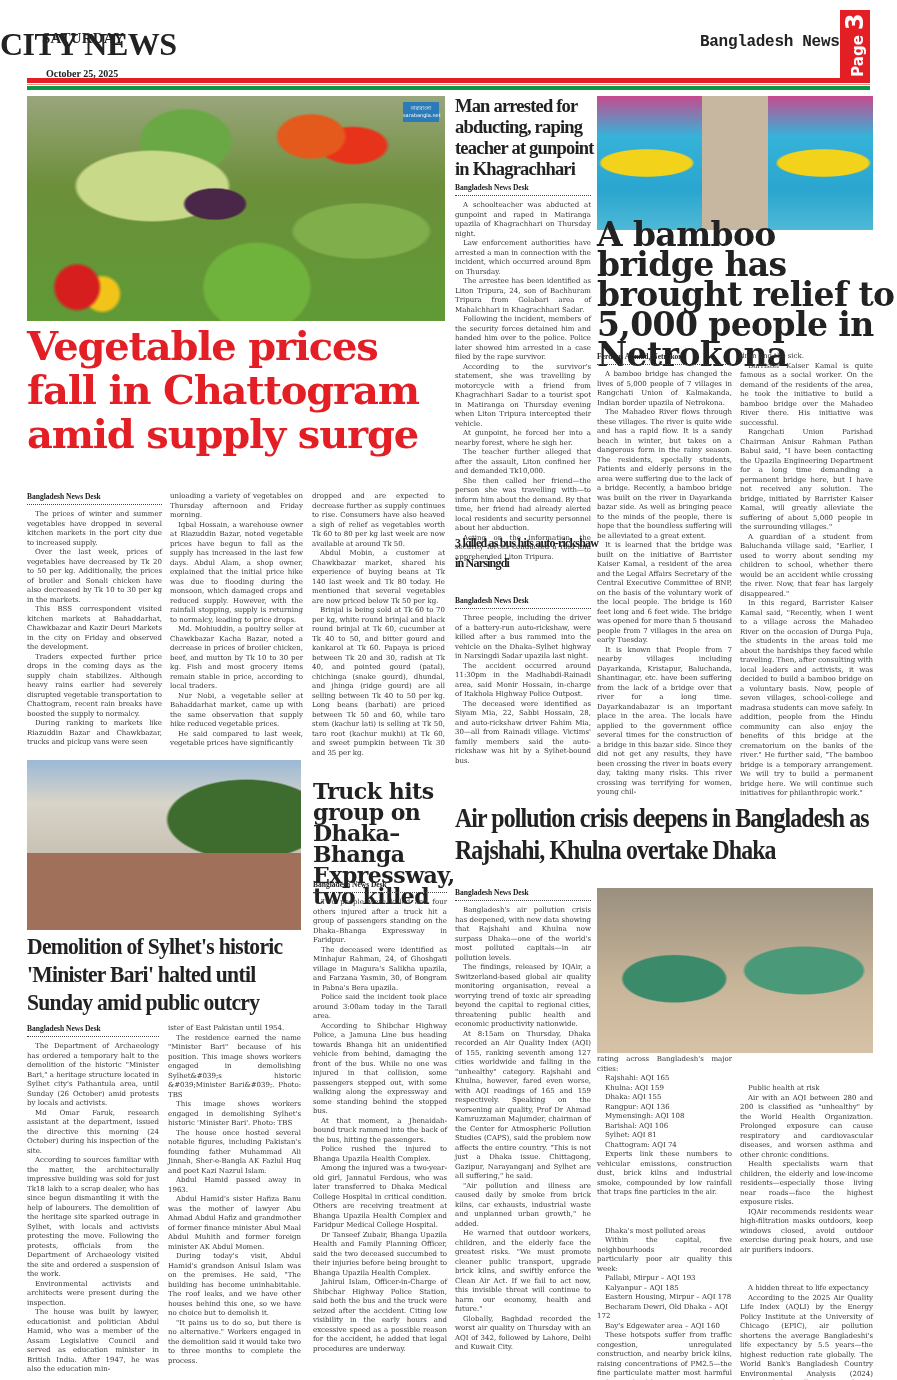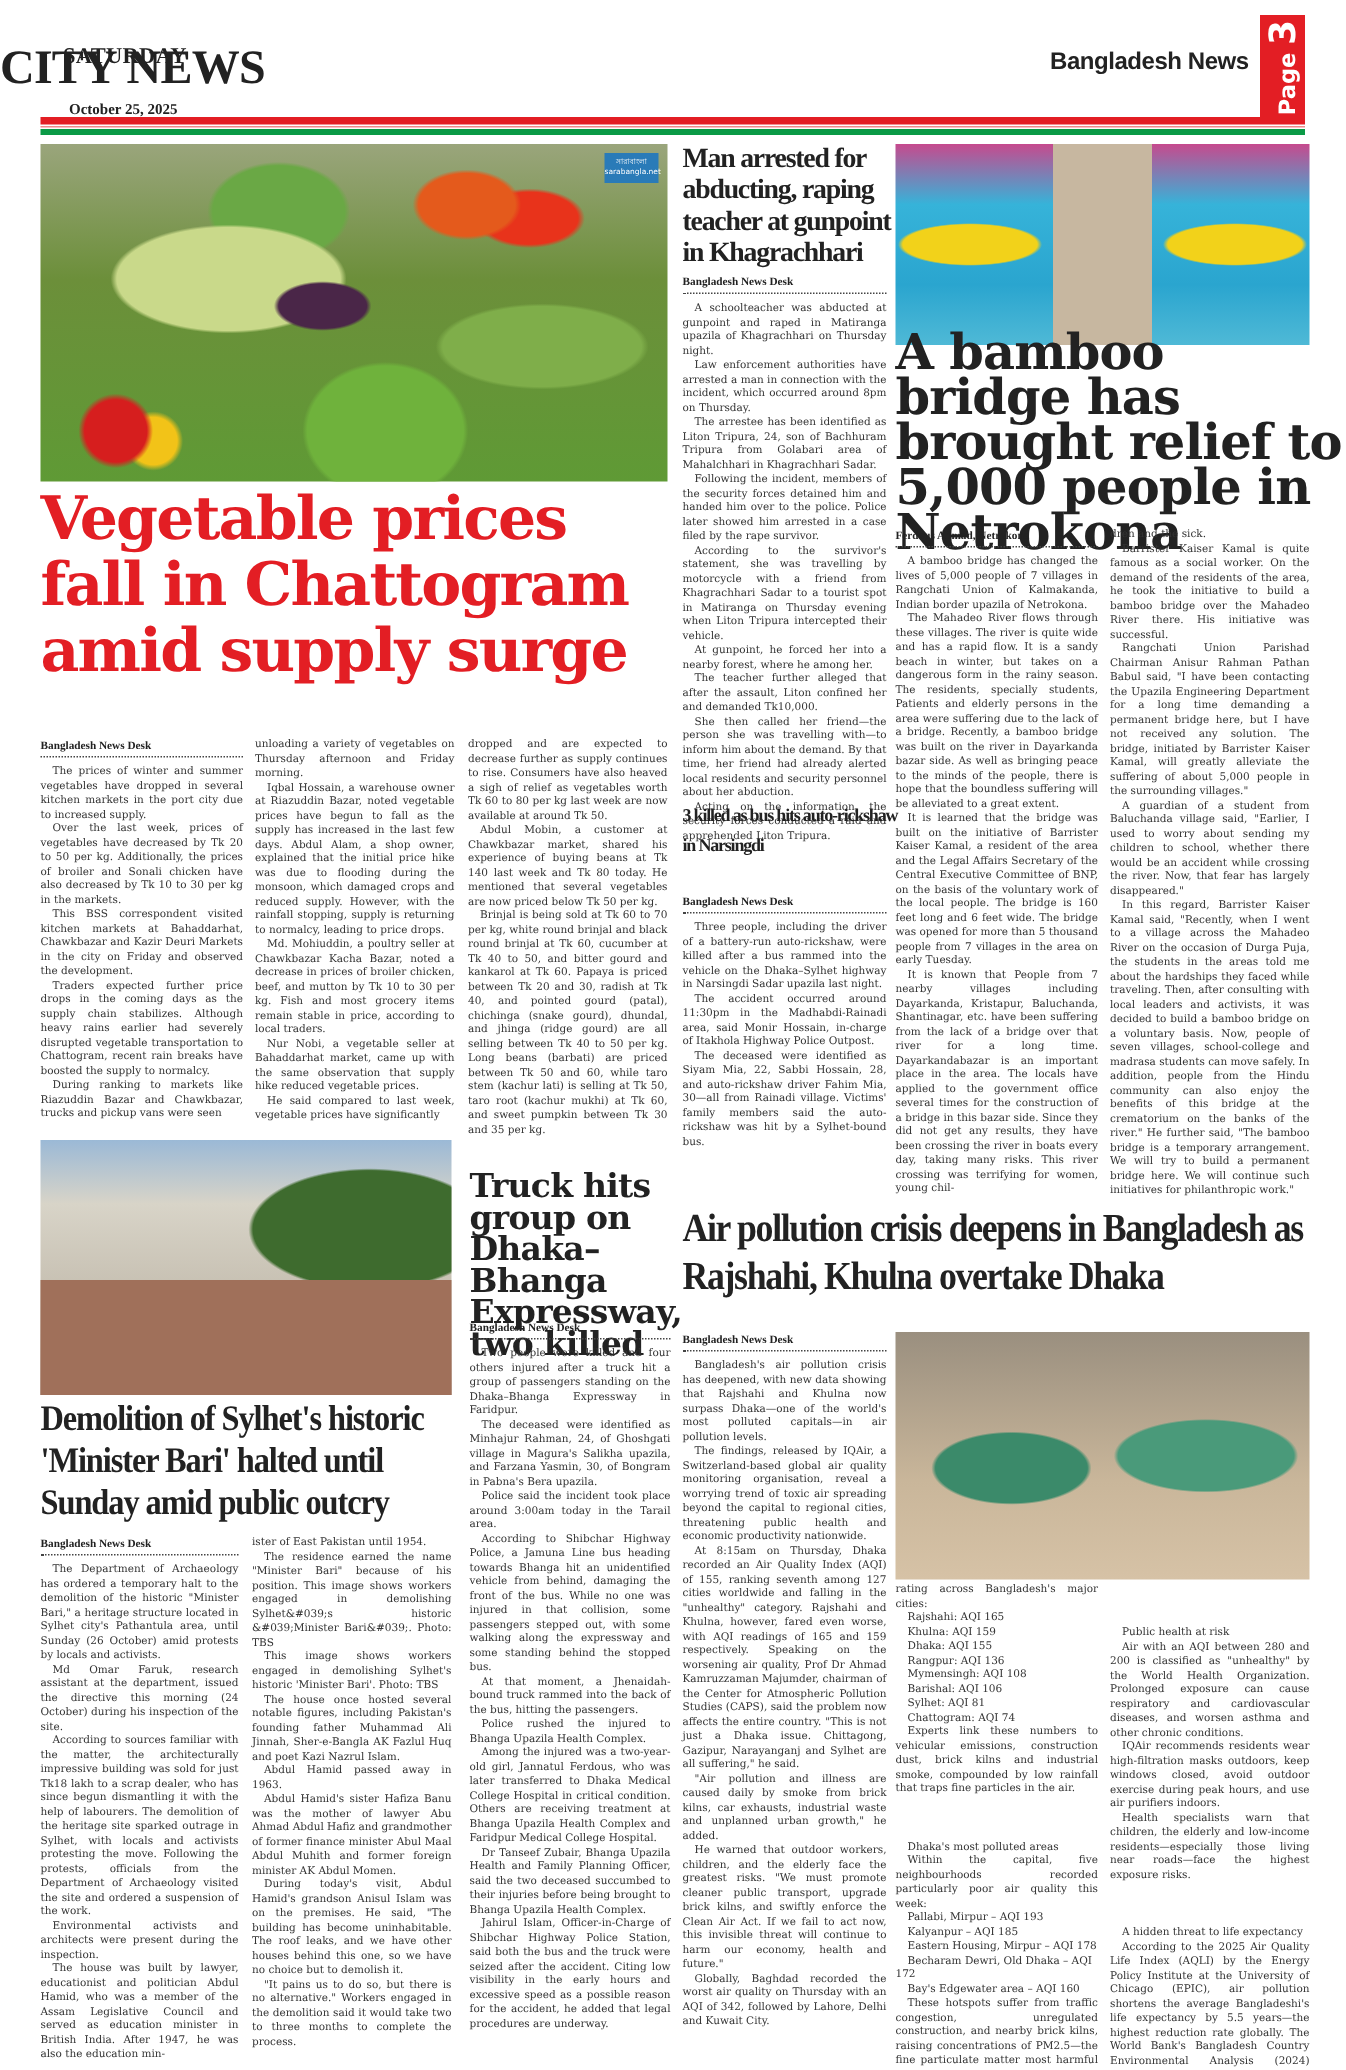--- a/index.html
+++ b/index.html
@@ -5,21 +5,21 @@
   * { box-sizing: border-box; margin: 0; padding: 0; }
   html, body { width: 897px; height: 1380px; background: #ffffff; overflow: hidden; }
   body { position: relative; font-family: "DejaVu Serif", serif; color: #222; }
 
   .abs { position: absolute; }
 
   
   .day { left: 42px; top: 30px; font-family: "Liberation Serif", serif; font-weight: bold; font-size: 15px; letter-spacing: 0.2px; }
   .date { left: 46px; top: 48px; font-family: "Liberation Serif", serif; font-size: 10px; font-weight: bold; margin-top: 20px; }
   .section-title { left: 0; width: 897px; top: 26px; text-align: left; font-family: "Liberation Serif", serif; font-weight: bold; font-size: 32px; letter-spacing: -0.5px; }
-  .brand { left: 700px; top: 33px; font-family: Liberation Sans, sans-serif; font-weight: bold; font-size: 16px; letter-spacing: -0.3px; }
+  .brand { left: 700px; top: 33px; font-family: Liberation Mono, monospace; font-weight: bold; font-size: 16px; letter-spacing: -0.3px; }
   .page-tab { left: 840px; top: 10px; width: 30px; height: 70px; background: #e31e24; color: #fff; }
   .page-tab span { display: block; position: absolute; left: 50%; top: 50%; transform: translate(-50%,-50%) rotate(-90deg); font-family: "DejaVu Sans", sans-serif; font-weight: bold; font-size: 15px; white-space: nowrap; }
   .page-tab .num { font-size: 24px; }
   .rule-red { left: 27px; top: 78px; width: 843px; height: 5px; background: #e31e24; }
   .rule-red2 { left: 27px; top: 84px; width: 843px; height: 1px; background: #f08a8c; }
   .rule-green { left: 27px; top: 86px; width: 843px; height: 4px; background: #0a9a46; }
 
   
   .img { overflow: hidden; }
   .veg-img { left: 27px; top: 96px; width: 418px; height: 225px;
@@ -119,21 +119,21 @@
 
 <h2 class="abs hl hl-man">Man arrested for abducting, raping teacher at gunpoint in Khagrachhari</h2>
 <div class="abs" style="left:455px; top:183px; width:136px;">
   <div class="byline">Bangladesh News Desk</div>
   <div class="col">
     <p>A schoolteacher was abducted at gunpoint and raped in Matiranga upazila of Khagrachhari on Thursday night.</p>
     <p>Law enforcement authorities have arrested a man in connection with the incident, which occurred around 8pm on Thursday.</p>
     <p>The arrestee has been identified as Liton Tripura, 24, son of Bachhuram Tripura from Golabari area of Mahalchhari in Khagrachhari Sadar.</p>
     <p>Following the incident, members of the security forces detained him and handed him over to the police. Police later showed him arrested in a case filed by the rape survivor.</p>
     <p>According to the survivor's statement, she was travelling by motorcycle with a friend from Khagrachhari Sadar to a tourist spot in Matiranga on Thursday evening when Liton Tripura intercepted their vehicle.</p>
-    <p>At gunpoint, he forced her into a nearby forest, where he among her.</p>
+    <p>At gunpoint, he forced her into a nearby forest, where he sigh her.</p>
     <p>The teacher further alleged that after the assault, Liton confined her and demanded Tk10,000.</p>
     <p>She then called her friend—the person she was travelling with—to inform him about the demand. By that time, her friend had already alerted local residents and security personnel about her abduction.</p>
     <p>Acting on the information, the security forces conducted a raid and apprehended Liton Tripura.</p>
   </div>
 </div>
 
 <h2 class="abs hl hl-bus">3 killed as bus hits auto-rickshaw in Narsingdi</h2>
 <div class="abs" style="left:455px; top:596px; width:136px;">
   <div class="byline">Bangladesh News Desk</div>
   <div class="col">
@@ -229,17 +229,17 @@
   <p class="li">Pallabi, Mirpur – AQI 193</p>
   <p class="li">Kalyanpur – AQI 185</p>
   <p class="li">Eastern Housing, Mirpur – AQI 178</p>
   <p class="li">Becharam Dewri, Old Dhaka – AQI 172</p>
   <p class="li">Bay's Edgewater area – AQI 160</p>
   <p>These hotspots suffer from traffic congestion, unregulated construction, and nearby brick kilns, raising concentrations of PM2.5—the fine particulate matter most harmful to human health.</p>
 </div>
 <div class="abs col" style="left:740px; top:1055px; width:133px;">
   <p class="sub">Public health at risk</p>
   <p>Air with an AQI between 280 and 200 is classified as "unhealthy" by the World Health Organization. Prolonged exposure can cause respiratory and cardiovascular diseases, and worsen asthma and other chronic conditions.</p>
+  <p>Health specialists warn that children, the elderly and low-income residents—especially those living near roads—face the highest exposure risks.</p>
   <p>IQAir recommends residents wear high-filtration masks outdoors, keep windows closed, avoid outdoor exercise during peak hours, and use air purifiers indoors.</p>
-  <p>Health specialists warn that children, the elderly and low-income residents—especially those living near roads—face the highest exposure risks.</p>
   <p class="sub">A hidden threat to life expectancy</p>
   <p>According to the 2025 Air Quality Life Index (AQLI) by the Energy Policy Institute at the University of Chicago (EPIC), air pollution shortens the average Bangladeshi's life expectancy by 5.5 years—the highest reduction rate globally. The World Bank's Bangladesh Country Environmental Analysis (2024) estimated that pollution caused over 272,000 premature deaths in 2019, with more than half directly linked to dirty air.</p>
 </div>
 
 </body></html>

